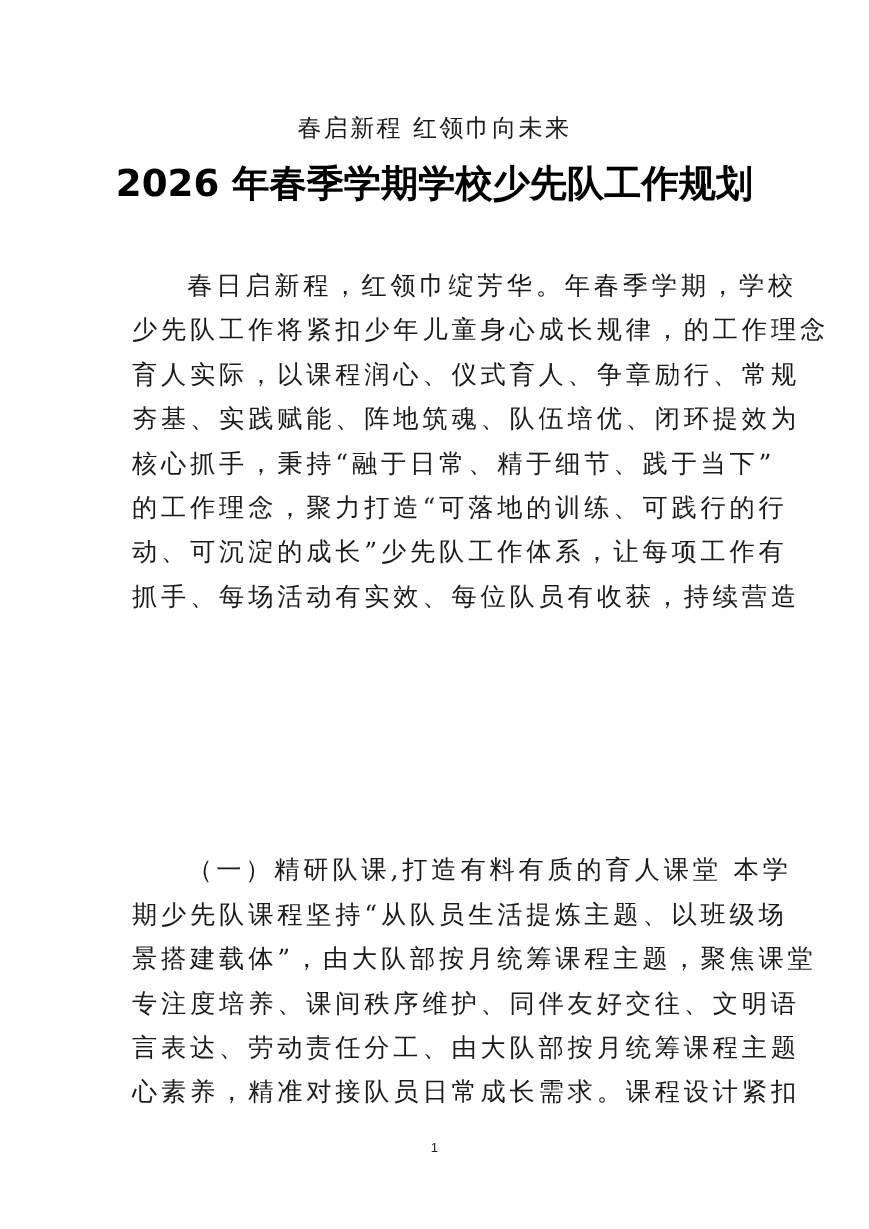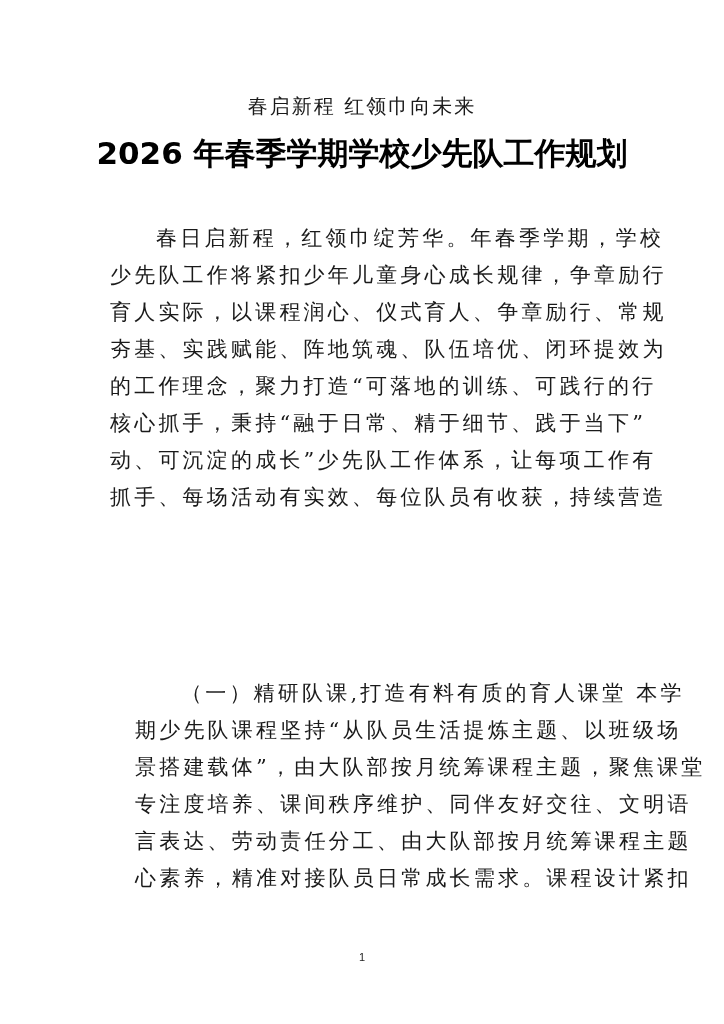--- a/index.html
+++ b/index.html
@@ -55,21 +55,21 @@
     color: #1a1a1a;
   }
   .line {
     display: block;
     white-space: nowrap;
     height: 37px;
   }
   .indent { padding-left: 46px; }
   .para1 { top: 220px; }
   .heading1 { top: 599px; }
-  .para2 { top: 675px; margin-left: 25px; }
+  .para2 { top: 707px; }
   .page-number {
     position: absolute;
     left: 0; width: 724px;
     top: 951px;
     text-align: center;
     font-size: 11px;
     font-family: "Liberation Sans", sans-serif;
     color: #222;
   }
 </style>
@@ -77,25 +77,25 @@
 <body>
 
 <div class="page">
 
   <div class="subtitle">春启新程 红领巾向未来</div>
 
   <div class="title">2026 年春季学期学校少先队工作规划</div>
 
   <div class="body-block para1">
     <span class="line indent">春日启新程，红领巾绽芳华。年春季学期，学校</span>
-    <span class="line">少先队工作将紧扣少年儿童身心成长规律，争章励行</span>
+    <span class="line">少先队工作将紧扣少年儿童身心成长规律，的工作理念</span>
     <span class="line">育人实际，以课程润心、仪式育人、争章励行、常规</span>
     <span class="line">夯基、实践赋能、阵地筑魂、队伍培优、闭环提效为</span>
+    <span class="line">核心抓手，秉持“融于日常、精于细节、践于当下”</span>
     <span class="line">的工作理念，聚力打造“可落地的训练、可践行的行</span>
-    <span class="line">核心抓手，秉持“融于日常、精于细节、践于当下”</span>
     <span class="line">动、可沉淀的成长”少先队工作体系，让每项工作有</span>
     <span class="line">抓手、每场活动有实效、每位队员有收获，持续营造</span>
   </div>
 
 
   <div class="body-block para2">
     <span class="line indent">（一）精研队课,打造有料有质的育人课堂 本学</span>
     <span class="line">期少先队课程坚持“从队员生活提炼主题、以班级场</span>
     <span class="line">景搭建载体”，由大队部按月统筹课程主题，聚焦课堂</span>
     <span class="line">专注度培养、课间秩序维护、同伴友好交往、文明语</span>

